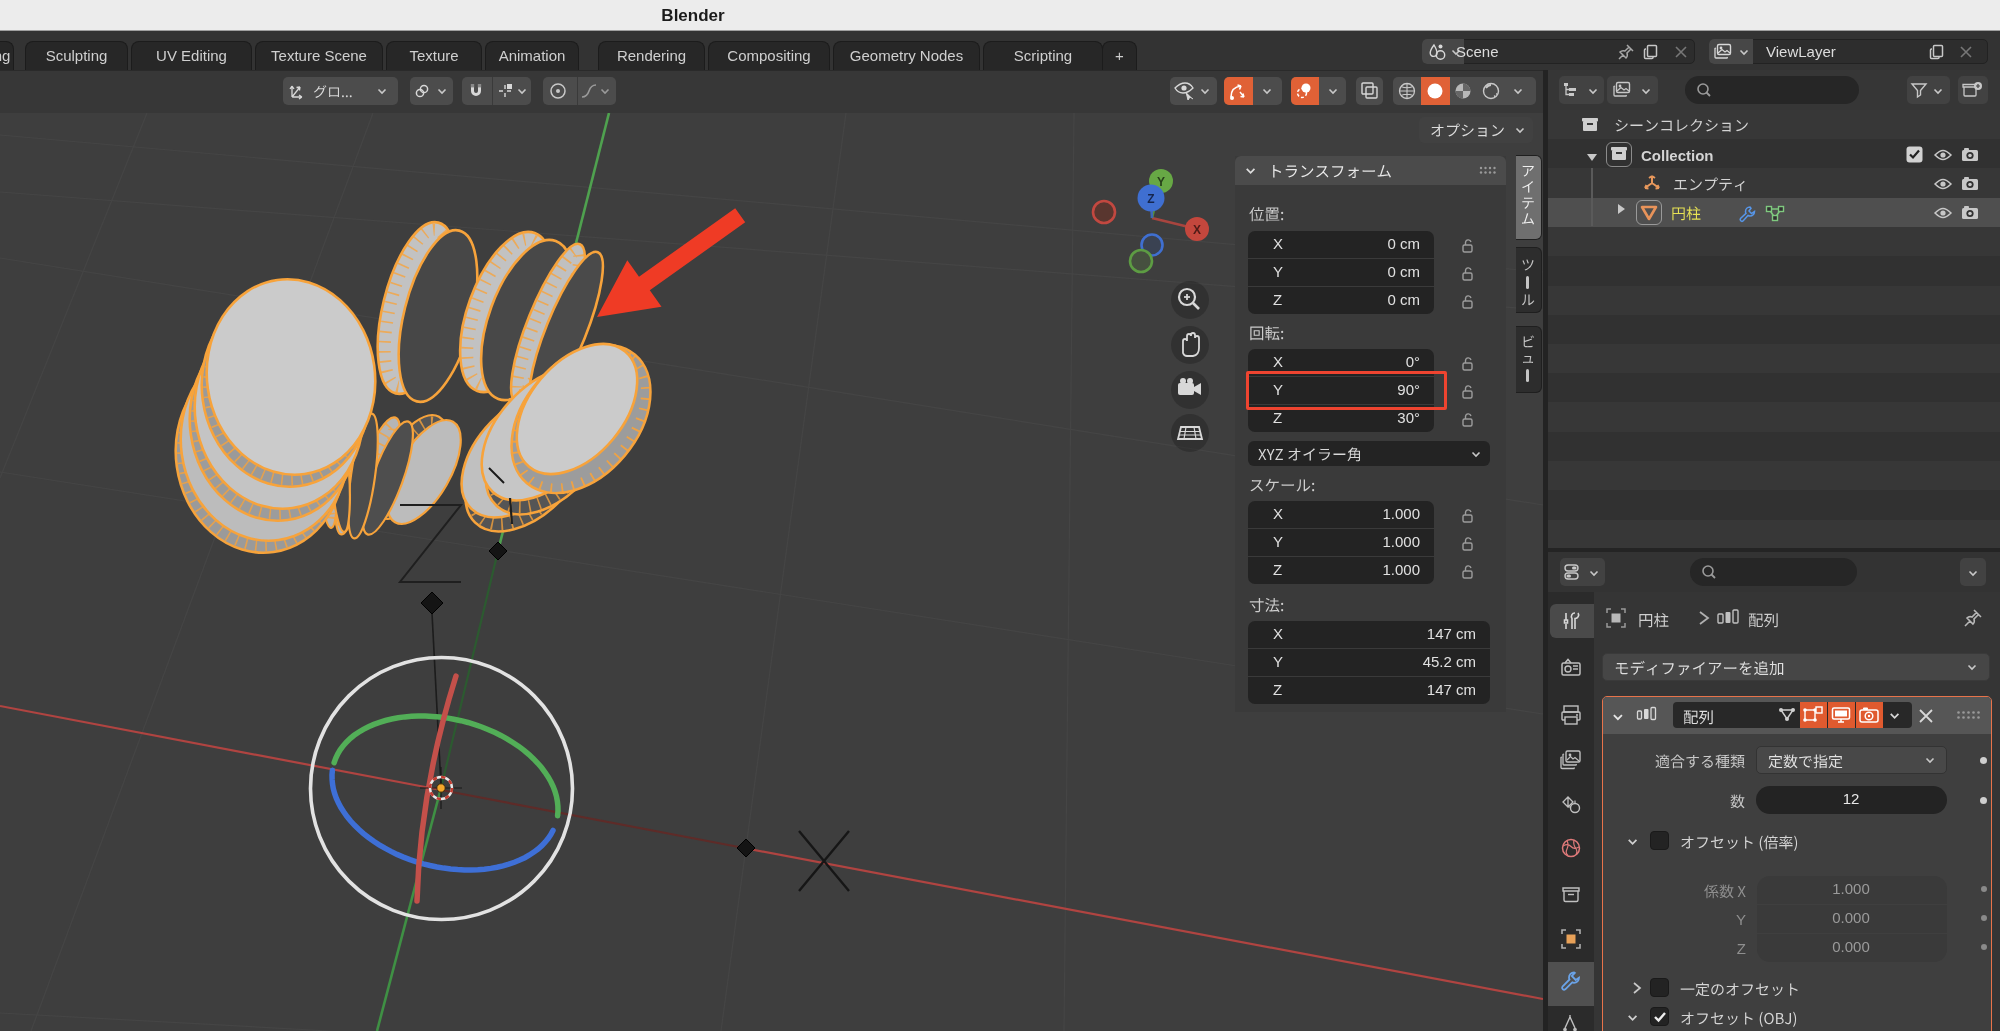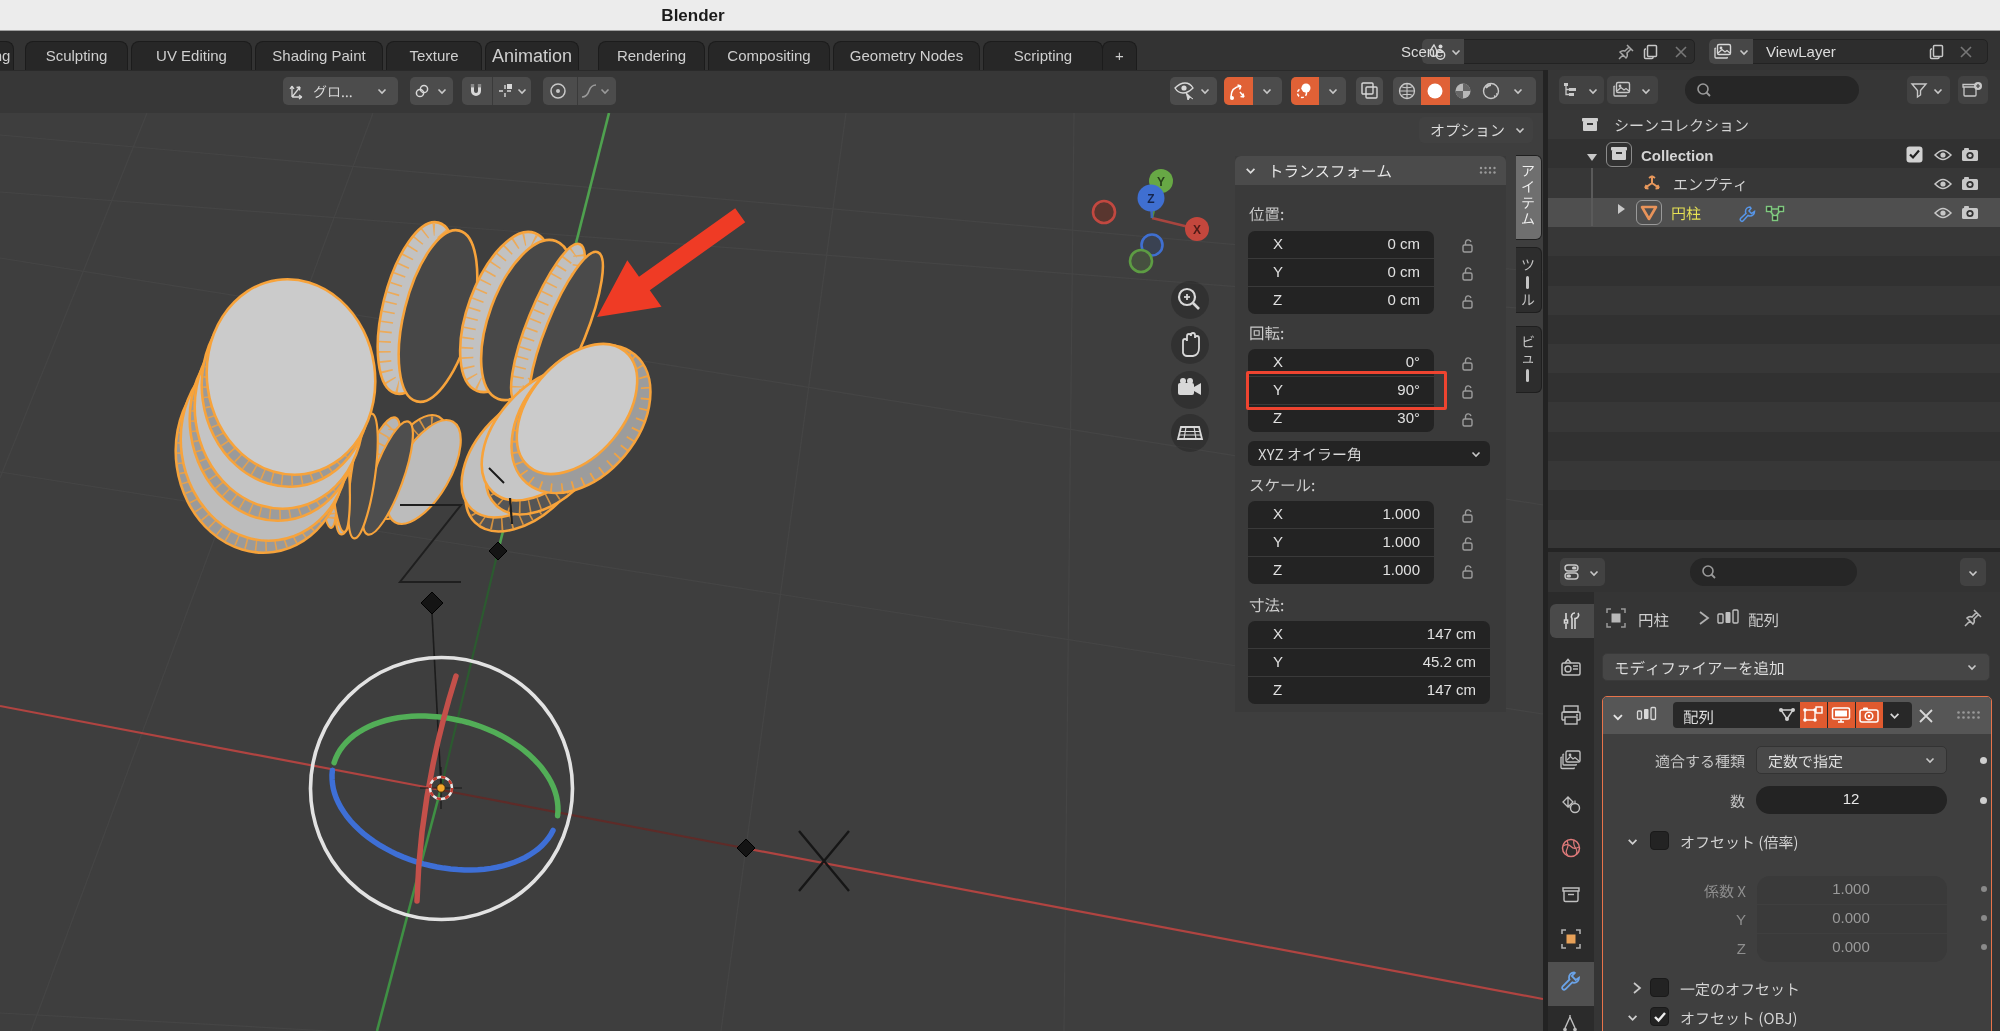--- a/index.html
+++ b/index.html
@@ -114,39 +114,39 @@
         <path d="M1181,427 L1199,427 L1202,439 L1178,439 Z" fill="none" stroke="#d8d8d8" stroke-width="1.8"></path>
         <path d="M1186,427 L1184,439 M1194,427 L1196,439 M1180,431.5 L1200,431.5 M1179,435 L1201,435" stroke="#d8d8d8" stroke-width="1.2"></path>
       </g>
     </svg>
 <div style="position:absolute;left:0px;top:0px;width:2000px;height:31px;background:#ececec;border-bottom:1px solid #9f9f9f;box-sizing:border-box"></div>
     <div style="position:absolute;left:693px;top:6px;font-size:17px;color:#1b1b1b;font-weight:bold;white-space:nowrap;letter-spacing:0;transform:translateX(-50%);">Blender</div>
     <div style="position:absolute;left:0px;top:31px;width:2000px;height:39px;background:#333333"></div>
     <div style="position:absolute;left:-54px;top:41px;width:68px;height:29px;background:#272727;border:1px solid #1c1c1c;border-bottom:none;border-radius:8px 8px 0 0;box-sizing:border-box;color:#cfcfcf;font-size:15px;text-align:center;line-height:28px;overflow:hidden">Modeling</div>
     <div style="position:absolute;left:25px;top:41px;width:103px;height:29px;background:#272727;border:1px solid #1c1c1c;border-bottom:none;border-radius:8px 8px 0 0;box-sizing:border-box;color:#cfcfcf;font-size:15px;text-align:center;line-height:28px;overflow:hidden">Sculpting</div>
     <div style="position:absolute;left:131px;top:41px;width:121px;height:29px;background:#272727;border:1px solid #1c1c1c;border-bottom:none;border-radius:8px 8px 0 0;box-sizing:border-box;color:#cfcfcf;font-size:15px;text-align:center;line-height:28px;overflow:hidden">UV Editing</div>
-    <div style="position:absolute;left:255px;top:41px;width:128px;height:29px;background:#272727;border:1px solid #1c1c1c;border-bottom:none;border-radius:8px 8px 0 0;box-sizing:border-box;color:#cfcfcf;font-size:15px;text-align:center;line-height:28px;overflow:hidden">Shading Paint</div>
+    <div style="position:absolute;left:255px;top:41px;width:128px;height:29px;background:#272727;border:1px solid #1c1c1c;border-bottom:none;border-radius:8px 8px 0 0;box-sizing:border-box;color:#cfcfcf;font-size:15px;text-align:center;line-height:28px;overflow:hidden">Texture Scene</div>
     <div style="position:absolute;left:386px;top:41px;width:96px;height:29px;background:#272727;border:1px solid #1c1c1c;border-bottom:none;border-radius:8px 8px 0 0;box-sizing:border-box;color:#cfcfcf;font-size:15px;text-align:center;line-height:28px;overflow:hidden">Texture</div>
-    <div style="position:absolute;left:485px;top:41px;width:94px;height:29px;background:#272727;border:1px solid #1c1c1c;border-bottom:none;border-radius:8px 8px 0 0;box-sizing:border-box;color:#cfcfcf;font-size:18px;text-align:center;line-height:28px;overflow:hidden">Animation</div>
+    <div style="position:absolute;left:485px;top:41px;width:94px;height:29px;background:#272727;border:1px solid #1c1c1c;border-bottom:none;border-radius:8px 8px 0 0;box-sizing:border-box;color:#cfcfcf;font-size:15px;text-align:center;line-height:28px;overflow:hidden">Animation</div>
     <div style="position:absolute;left:598px;top:41px;width:107px;height:29px;background:#272727;border:1px solid #1c1c1c;border-bottom:none;border-radius:8px 8px 0 0;box-sizing:border-box;color:#cfcfcf;font-size:15px;text-align:center;line-height:28px;overflow:hidden">Rendering</div>
     <div style="position:absolute;left:708px;top:41px;width:122px;height:29px;background:#272727;border:1px solid #1c1c1c;border-bottom:none;border-radius:8px 8px 0 0;box-sizing:border-box;color:#cfcfcf;font-size:15px;text-align:center;line-height:28px;overflow:hidden">Compositing</div>
     <div style="position:absolute;left:833px;top:41px;width:147px;height:35px;background:#272727;border:1px solid #1c1c1c;border-bottom:none;border-radius:8px 8px 0 0;box-sizing:border-box;color:#cfcfcf;font-size:15px;text-align:center;line-height:28px;overflow:hidden">Geometry Nodes</div>
     <div style="position:absolute;left:983px;top:41px;width:120px;height:29px;background:#272727;border:1px solid #1c1c1c;border-bottom:none;border-radius:8px 8px 0 0;box-sizing:border-box;color:#cfcfcf;font-size:15px;text-align:center;line-height:28px;overflow:hidden">Scripting</div>
     <div style="position:absolute;left:1102px;top:41px;width:35px;height:29px;background:#272727;border:1px solid #1c1c1c;border-bottom:none;border-radius:8px 8px 0 0;box-sizing:border-box;color:#cfcfcf;font-size:15px;text-align:center;line-height:28px;overflow:hidden">+</div>
     <div style="position:absolute;left:1422px;top:39px;width:273px;height:25px;background:#2d2d2d;border:1px solid #222;border-radius:5px;box-sizing:border-box"></div>
     <div style="position:absolute;left:1422px;top:39px;width:42px;height:25px;background:#474747;border-radius:5px 0 0 5px"></div>
     <svg style="position:absolute;left:1427px;top:42px" width="20" height="20" viewBox="0 0 20 20">
       <path d="M7,3 Q10,8 10,11 A3.4,3.4 0 0 1 3.2,11 Q3.2,8 7,3 Z" fill="none" stroke="#d8d8d8" stroke-width="1.4"></path>
       <circle cx="13.5" cy="13" r="4.2" fill="none" stroke="#d8d8d8" stroke-width="1.4"></circle>
       <circle cx="13.5" cy="4.5" r="2" fill="#d8d8d8"></circle>
     </svg>
     <svg style="position:absolute;left:1450px;top:46px" width="12.0" height="12.0" viewBox="0 0 12.0 12.0">
       <path d="M2.5,4.5 L6.0,8.0 L9.5,4.5" fill="none" stroke="#c8c8c8" stroke-width="1.6"></path>
     </svg>
-    <div style="position:absolute;left:1401px;top:43px;font-size:15px;color:#dcdcdc;font-weight:normal;white-space:nowrap;letter-spacing:0;">Scene</div>
+    <div style="position:absolute;left:1456px;top:43px;font-size:15px;color:#dcdcdc;font-weight:normal;white-space:nowrap;letter-spacing:0;">Scene</div>
     <svg style="position:absolute;left:1617px;top:43px" width="18" height="18" viewBox="0 0 18 18">
       <path d="M10,2 L16,8 M12,4 L8,8 Q5,7 3,9 L9,15 Q11,13 10,10 L14,6 M6,12 L2,16" stroke="#a8a8a8" stroke-width="1.5" fill="none"></path>
     </svg>
     <svg style="position:absolute;left:1642px;top:43px" width="18" height="18" viewBox="0 0 18 18">
       <rect x="5.5" y="2.5" width="9" height="11" rx="1" fill="none" stroke="#c8c8c8" stroke-width="1.5"></rect>
       <path d="M4,6 L3.5,6 Q2.5,6 2.5,7 L2.5,14.5 Q2.5,15.5 3.5,15.5 L10,15.5 Q11,15.5 11,14.5 L11,14" fill="none" stroke="#c8c8c8" stroke-width="1.5"></path>
     </svg>
     <svg style="position:absolute;left:1673px;top:44px" width="16" height="16" viewBox="0 0 16 16">
       <path d="M3,3 L13,13 M13,3 L3,13" stroke="#777" stroke-width="1.6"></path>
     </svg>

